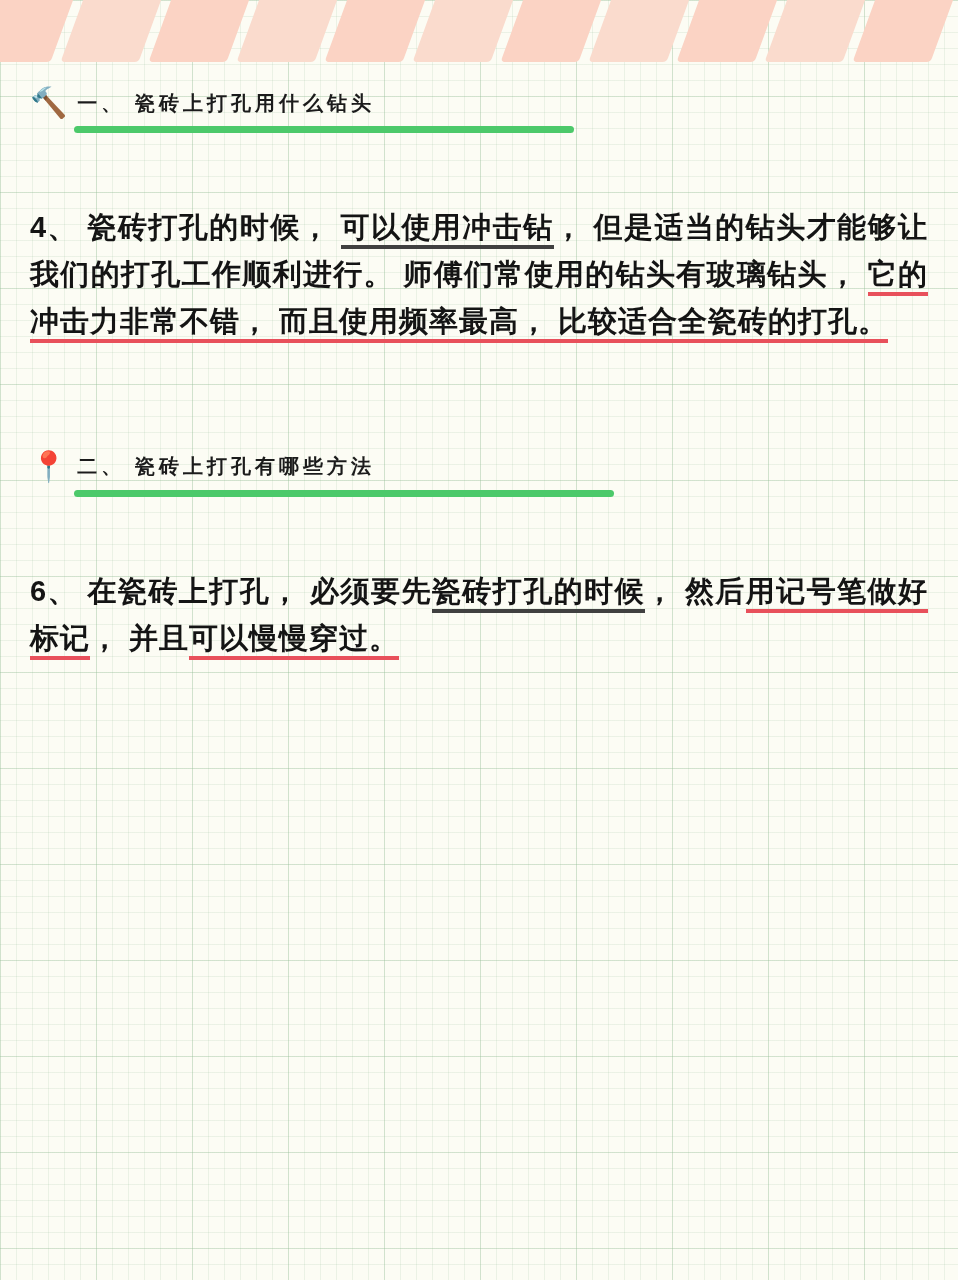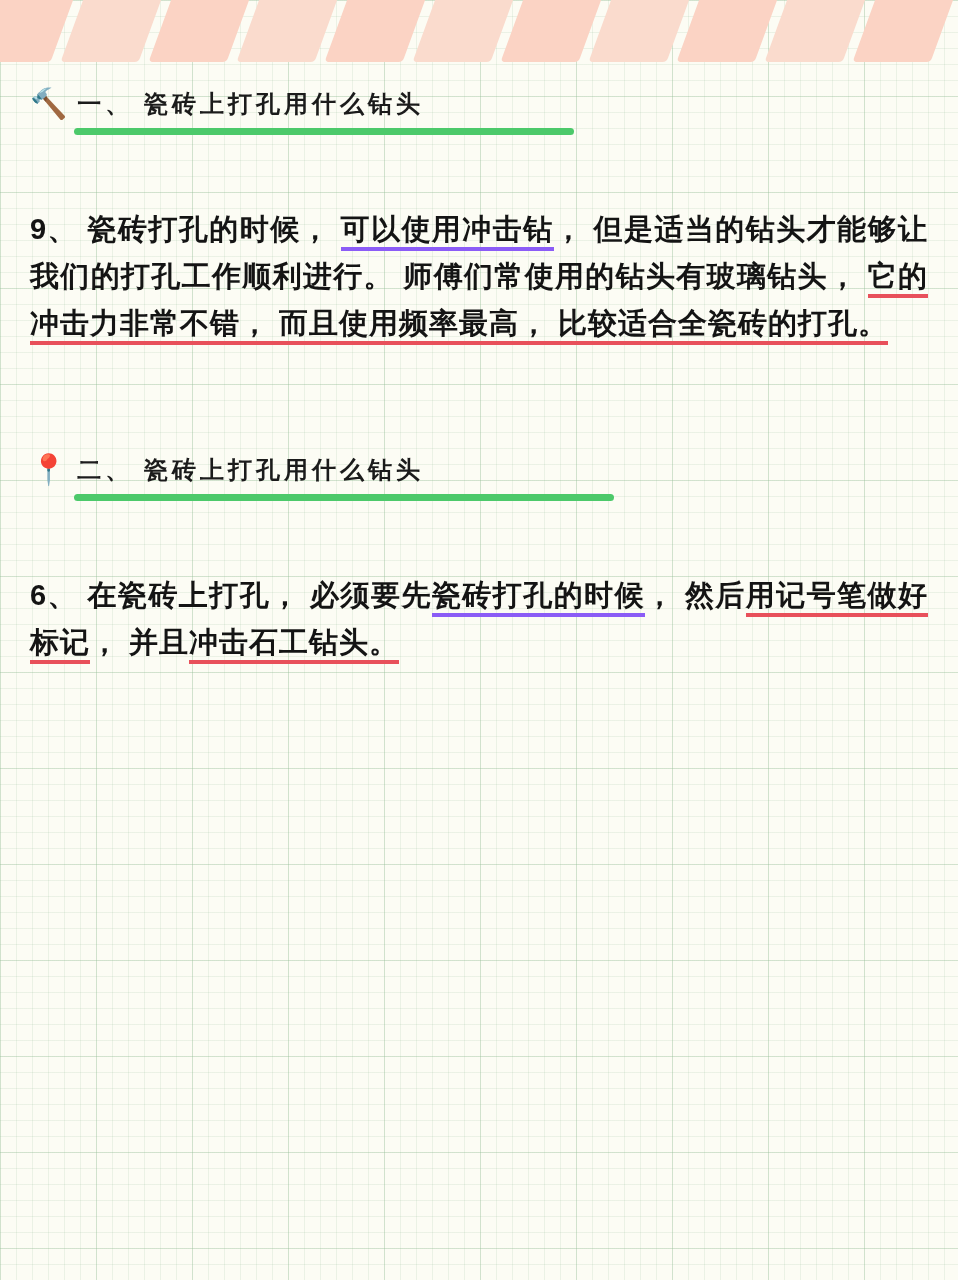--- a/index.html
+++ b/index.html
@@ -65,21 +65,21 @@
     gap: 10px;
     margin: 0;
     padding: 0;
   }
   .heading .h-icon {
     font-size: 30px;
     line-height: 1;
     display: inline-block;
   }
   .heading .h-text {
-    font-size: 24px;
+    font-size: 20px;
     font-weight: bold;
     color: #1b1b1b;
     letter-spacing: 4px;
     font-family: "Liberation Sans", sans-serif;
   }
   .heading-rule {
     height: 7px;
     border-radius: 4px;
     background: #4cc96a;
     margin: 8px 0 0 44px;
@@ -93,21 +93,21 @@
     font-weight: bold;
     letter-spacing: 1px;
     font-family: "Liberation Sans", sans-serif;
     text-align: justify;
   }
   .para .u-red {
     border-bottom: 4px solid #e8505b;
     padding-bottom: 2px;
   }
   .para .u-pink {
-    border-bottom: 4px solid #8b5cf6;
+    border-bottom: 4px solid #404040;
     padding-bottom: 2px;
   }
   .spacer-sm { height: 22px; }
   .spacer-md { height: 42px; }
   .spacer-lg { height: 56px; }
 </style>
 </head>
 <body>
 
 <div id="page"></div>
@@ -132,36 +132,36 @@
 
   <div class="heading">
     <span class="h-icon">🔨</span>
     <span class="h-text">一、 瓷砖上打孔用什么钻头</span>
   </div>
   <div class="heading-rule" style="width: 500px; background: rgb(76, 201, 106);"></div>
 
   <div class="spacer-md"></div>
 
   <p class="para">
-    <span>9、 瓷砖打孔的时候， </span><span class="u-pink">可以使用冲击钻</span><span>， 但是适当的钻头才能够让我们的打孔工作顺利进行。 师傅们常使用的钻头有玻璃钻头， </span><span class="u-red">它的冲击力非常不错， 而且使用频率最高， 比较适合全瓷砖的打孔。</span>
+    <span>4、 瓷砖打孔的时候， </span><span class="u-pink">可以使用冲击钻</span><span>， 但是适当的钻头才能够让我们的打孔工作顺利进行。 师傅们常使用的钻头有玻璃钻头， </span><span class="u-red">它的冲击力非常不错， 而且使用频率最高， 比较适合全瓷砖的打孔。</span>
   </p>
 
   <div class="spacer-sm"></div>
 
 
   <div class="spacer-lg"></div>
 
   <div class="heading">
     <span class="h-icon">📍</span>
-    <span class="h-text">二、 瓷砖上打孔用什么钻头</span>
+    <span class="h-text">二、 瓷砖上打孔有哪些方法</span>
   </div>
   <div class="heading-rule" style="width: 540px; background: rgb(76, 201, 106);"></div>
 
   <div class="spacer-md"></div>
 
   <p class="para">
-    <span>6、 在瓷砖上打孔， 必须要先</span><span class="u-pink">瓷砖打孔的时候</span><span>， 然后</span><span class="u-red">用记号笔做好标记</span><span>， 并且</span><span class="u-red">冲击石工钻头。</span>
+    <span>6、 在瓷砖上打孔， 必须要先</span><span class="u-pink">瓷砖打孔的时候</span><span>， 然后</span><span class="u-red">用记号笔做好标记</span><span>， 并且</span><span class="u-red">可以慢慢穿过。</span>
   </p>
 
   <div class="spacer-sm"></div>
 
 
 </div>
 
 </body></html>

